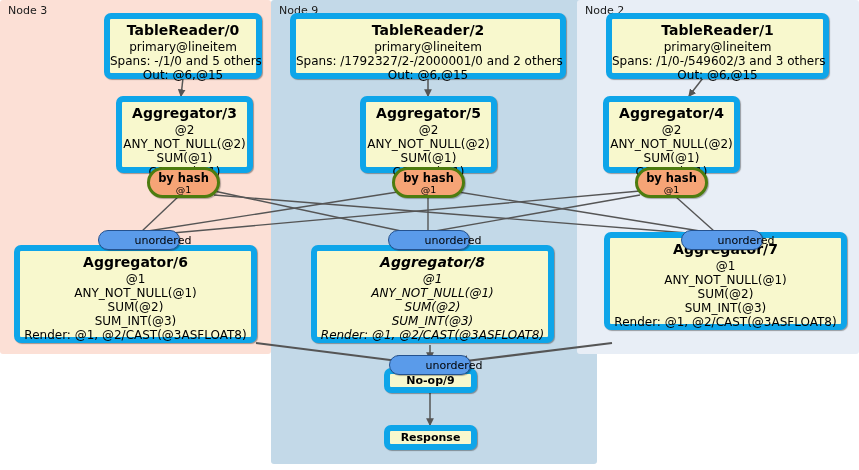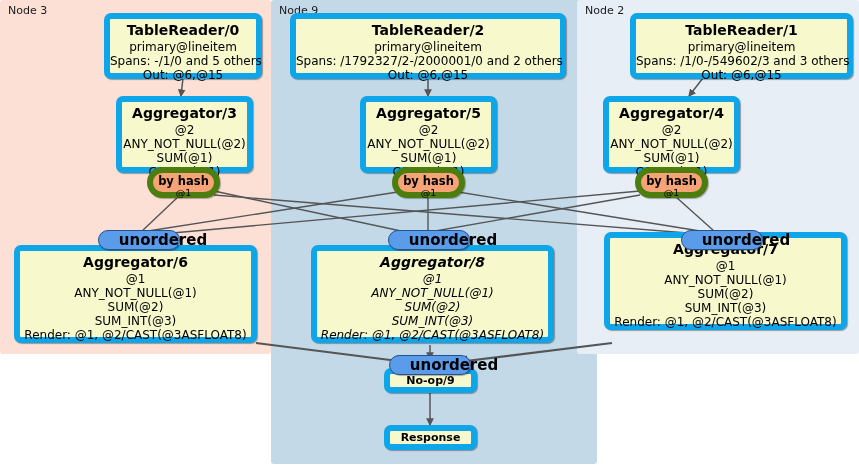--- a/index.html
+++ b/index.html
@@ -89,21 +89,21 @@
   .pill {
     position: absolute;
     box-sizing: border-box;
     border-radius: 999px;
     text-align: center;
     z-index: 7;
     box-shadow: 1px 1px 1px rgba(0,0,0,0.3);
   }
   .pill.hash {
     background: #f6a476;
-    border: 6px solid #4d7c0f;
+    border: 3px solid #4d7c0f;
     padding-top: 2px;
   }
   .pill.hash .ptitle {
     display: block;
     font-weight: bold;
     font-size: 11.5px;
     color: #000;
     line-height: 1.1;
   }
   .pill.hash .psub {
@@ -113,22 +113,22 @@
     line-height: 1.1;
   }
   .pill.unordered {
     background: #5a9bea;
     border: 1px solid #24528f;
     display: flex;
     align-items: center;
     justify-content: center;
   }
   .pill.unordered .ptitle {
-    font-weight: bold;
-    font-size: 15px;
+    font-weight: normal;
+    font-size: 11px;
     color: #000;
     line-height: 1;
     margin-left: 48px;
   }
 </style>
 </head>
 <body>
 
 <div id="canvas">
 
@@ -182,21 +182,21 @@
     <span class="line">Out: @6,@15</span>
   </div>
 
   <div class="box" id="tr2" style="left:290px; top:13px; width:276px; height:66px;">
     <span class="title">TableReader/2</span>
     <span class="line">primary@lineitem</span>
     <span class="line">Spans: /1792327/2-/2000001/0 and 2 others</span>
     <span class="line">Out: @6,@15</span>
   </div>
 
-  <div class="box" id="tr1" style="left:606px; top:13px; width:223px; height:66px;margin-left:24px;">
+  <div class="box" id="tr1" style="left:606px; top:13px; width:223px; height:66px;">
     <span class="title">TableReader/1</span>
     <span class="line">primary@lineitem</span>
     <span class="line">Spans: /1/0-/549602/3 and 3 others</span>
     <span class="line">Out: @6,@15</span>
   </div>
 
   <div class="box" id="agg3" style="left:116px; top:96px; width:137px; height:77px;">
     <span class="title">Aggregator/3</span>
     <span class="line">@2</span>
     <span class="line">ANY_NOT_NULL(@2)</span>

